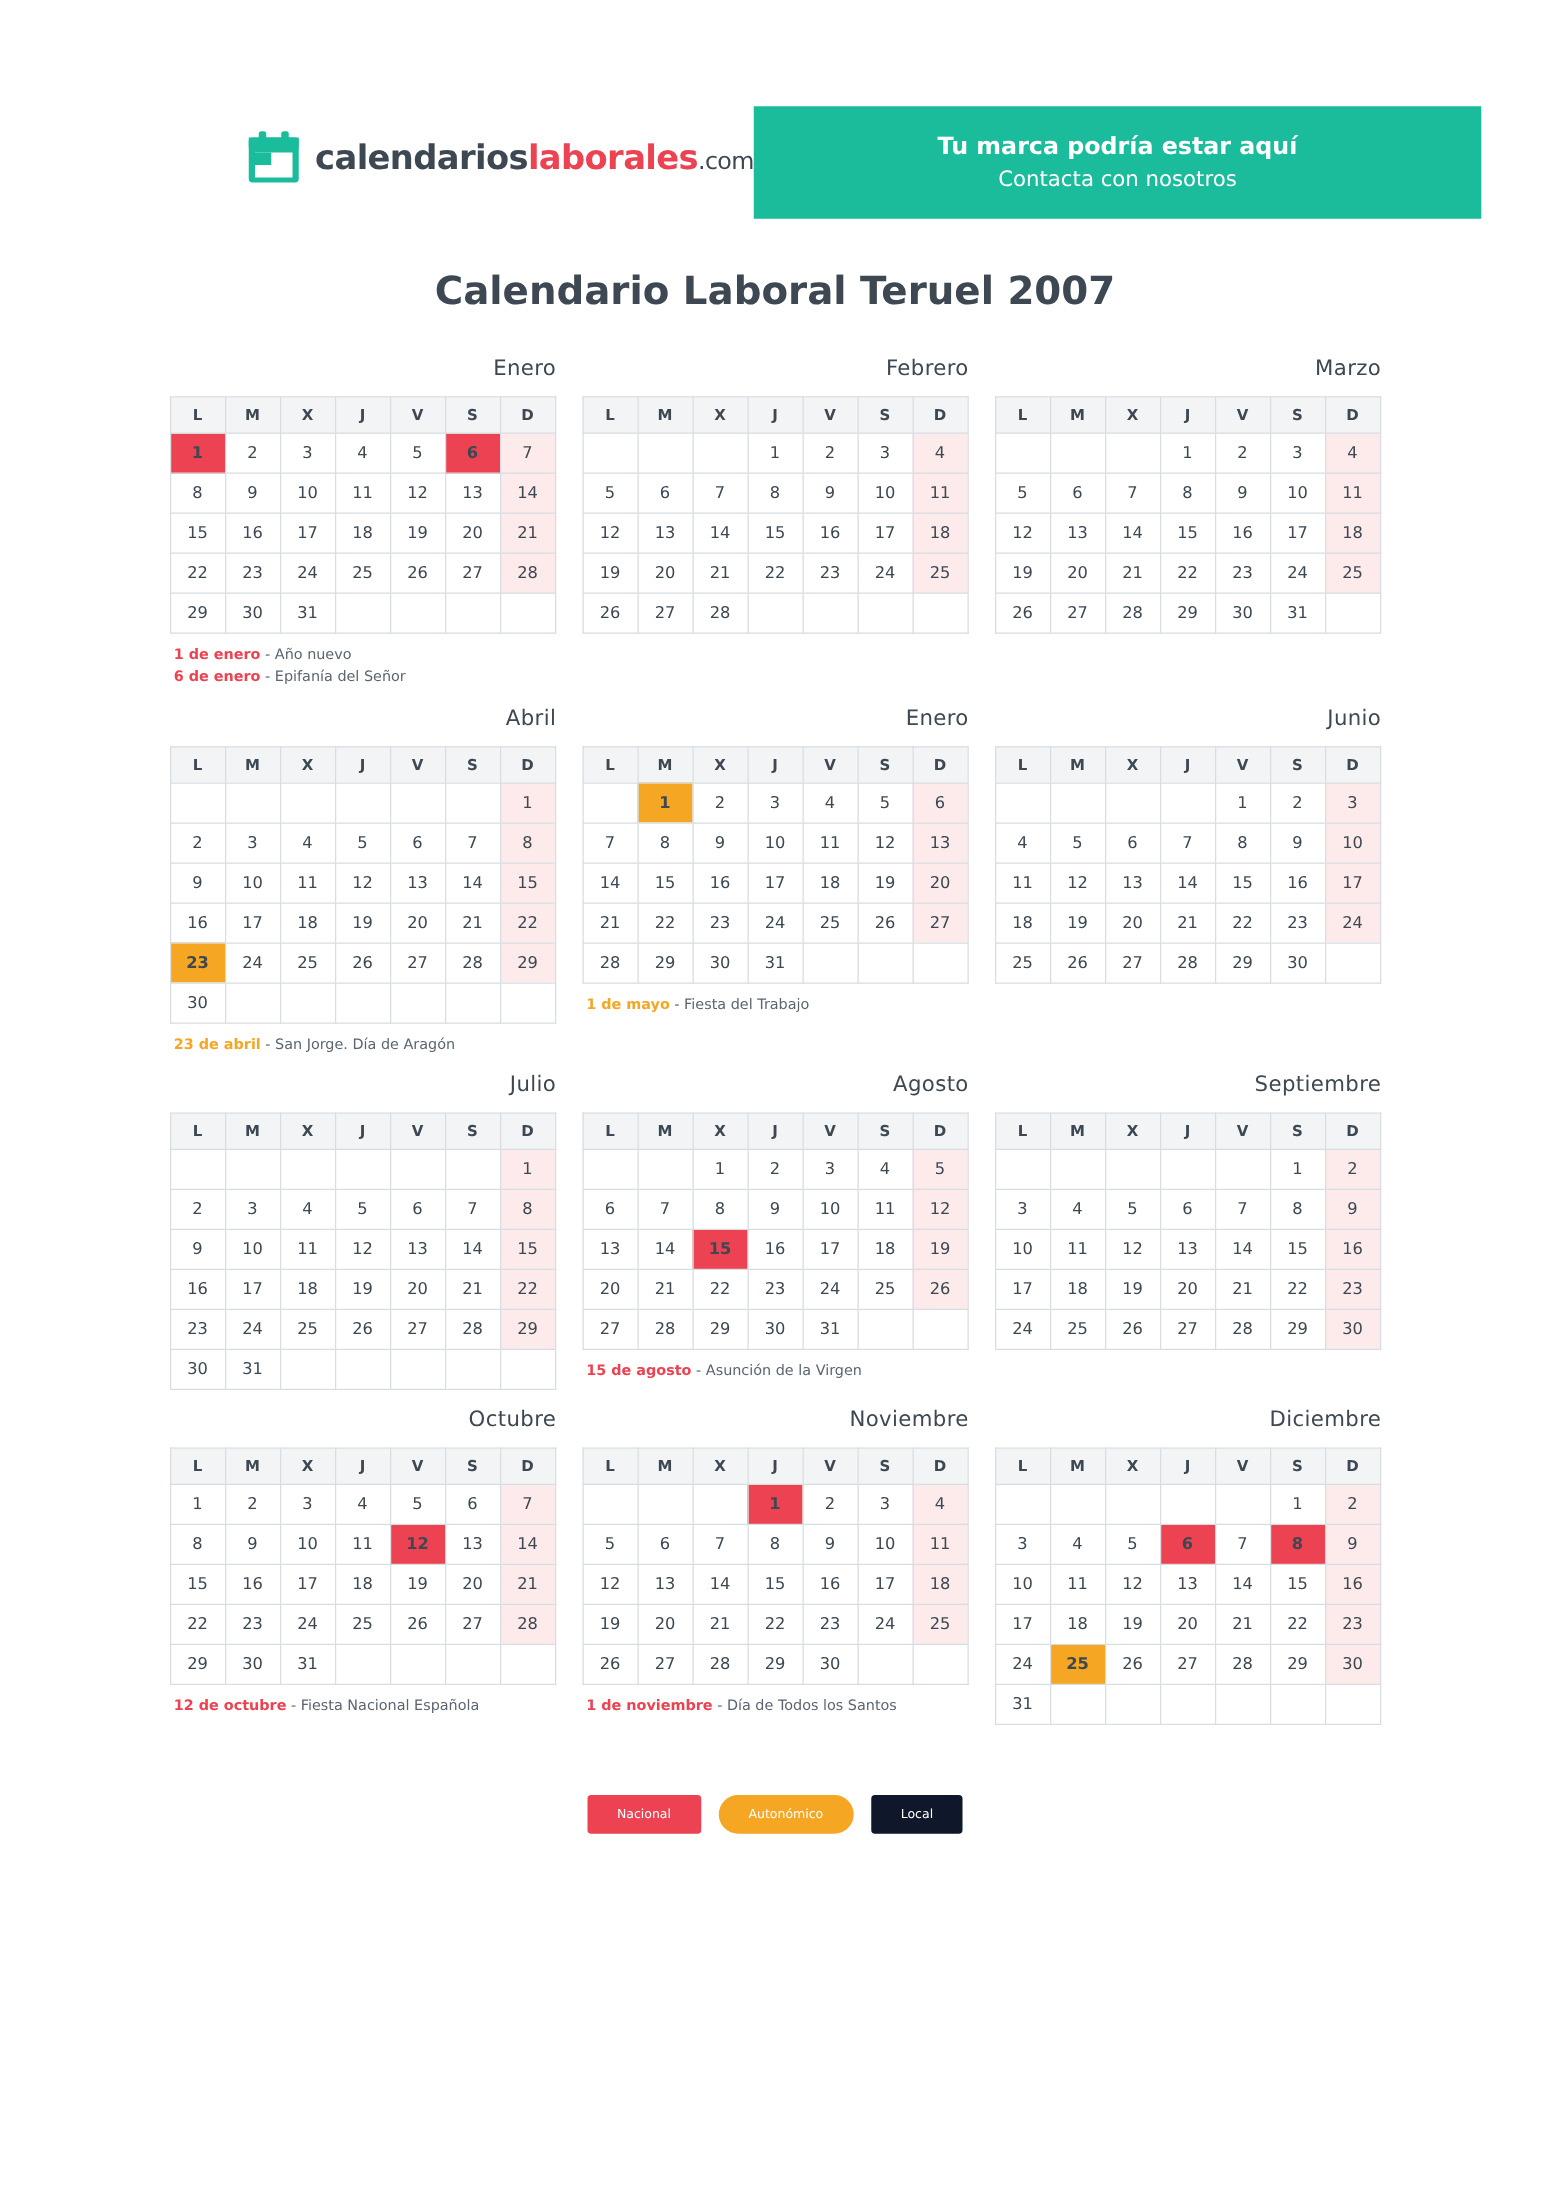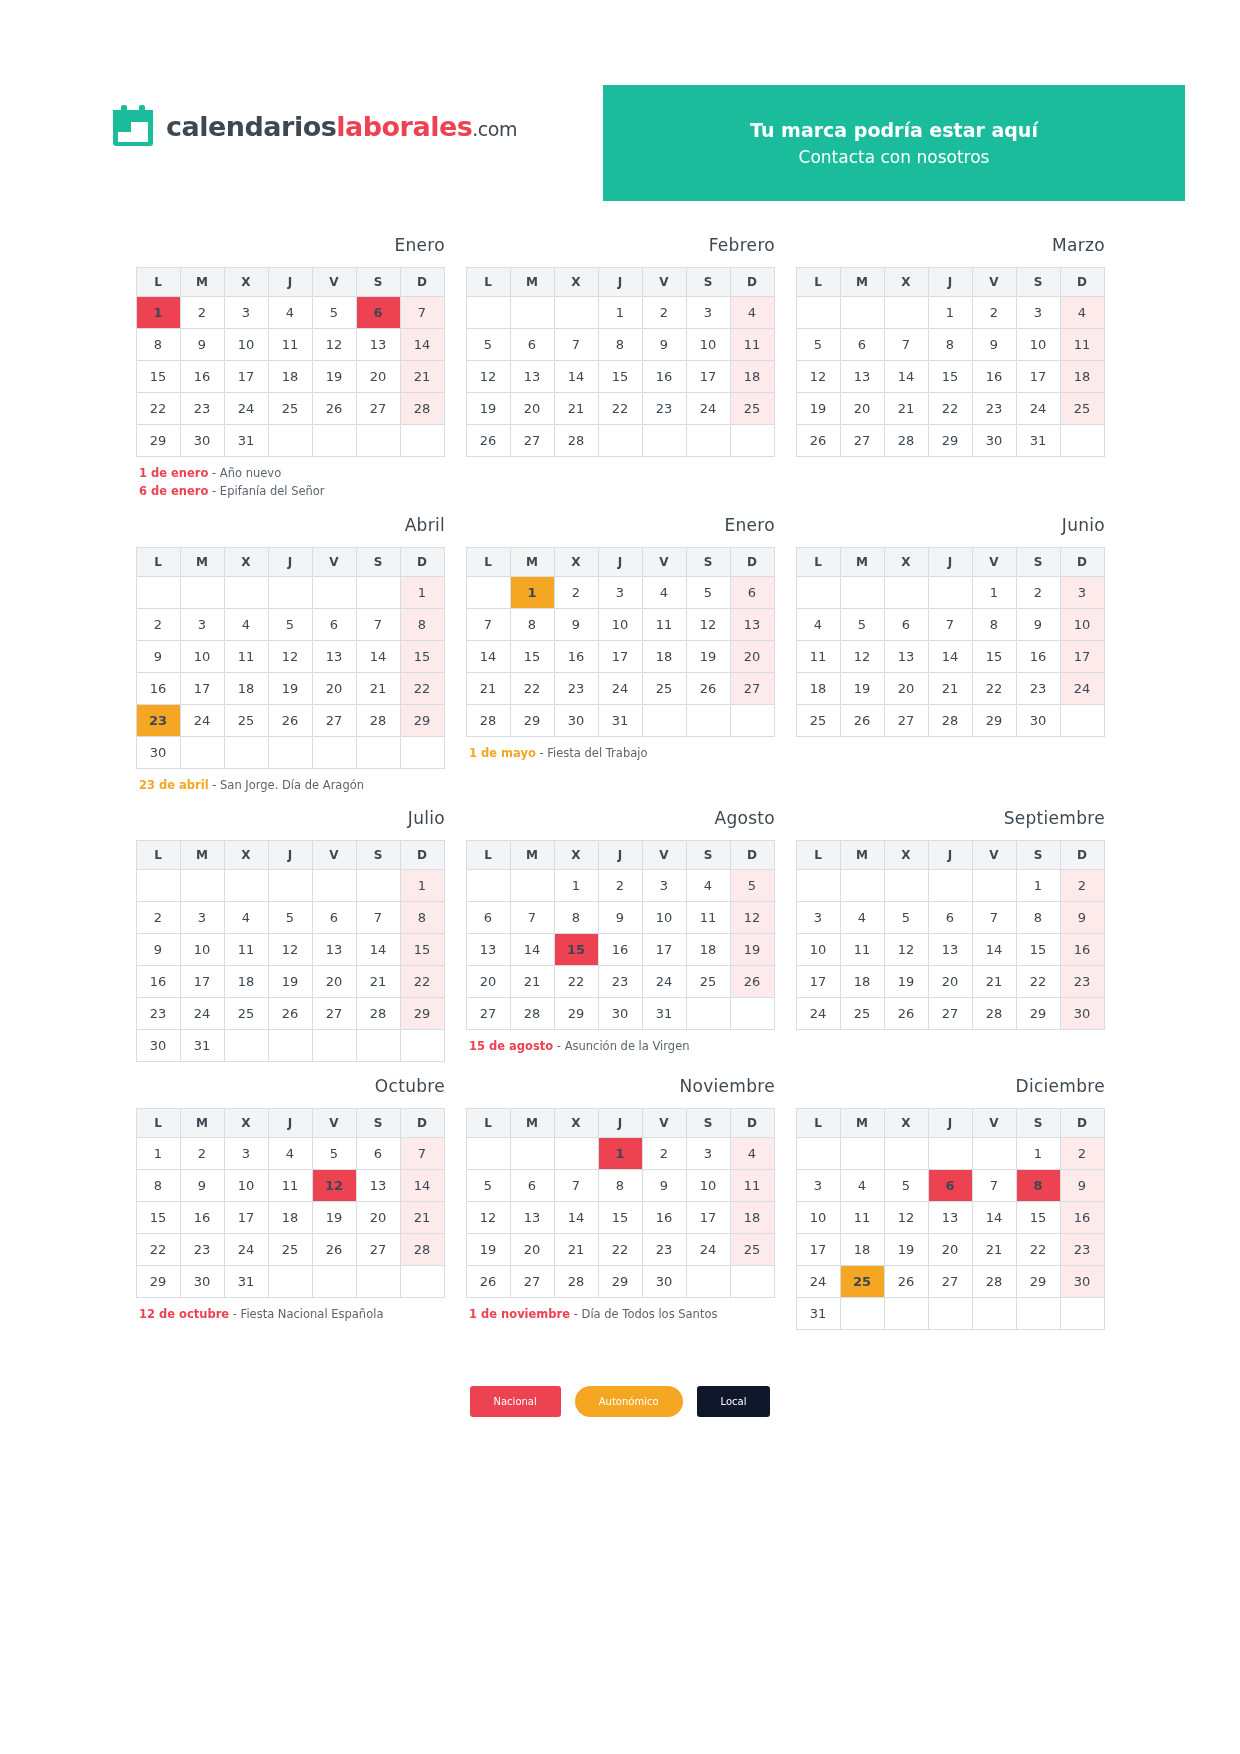--- a/index.html
+++ b/index.html
@@ -20,21 +20,21 @@
     box-sizing: border-box;
     padding: 0;
     position: relative;
   }
 
   
   .header {
     display: flex;
     align-items: flex-start;
     padding: 85px 55px 0 110px;
-    justify-content: space-between;
+    justify-content: flex-end;
   }
   .logo {
     display: flex;
     align-items: center;
     gap: 10px;
     padding-top: 18px;
   }
   .logo-mark {
     width: 46px;
     height: 46px;
@@ -54,21 +54,21 @@
   .logo-text .cal {
     font-weight: bold;
     color: #3d4852;
   }
   .logo-text .com {
     font-size: 19px;
     color: #3d4852;
   }
   .banner {
     width: 582px;
-    height: 116px;
+    height: 90px;
     background: #1abc9c;
     color: #ffffff;
     display: flex;
     flex-direction: column;
     align-items: center;
     justify-content: center;
     gap: 6px;
   }
   .banner-line1 {
     font-size: 19px;
@@ -194,20 +194,21 @@
       </span>
       <span class="logo-text"><span class="cal">calendarios</span><span class="lab">laborales</span><span class="com">.com</span></span>
     </div>
 
     <div class="banner">
       <div class="banner-line1">Tu marca podría estar aquí</div>
       <div class="banner-line2">Contacta con nosotros</div>
     </div>
   </div>
 
+  <div class="title">Calendario Laboral Teruel 2007</div>
 
   <div class="months" id="months-container">
       <div class="month-block">
         <div class="month-name">Enero</div>
         <table class="cal">
           <thead>
             <tr>
               <th>L</th>
               <th>M</th>
               <th>X</th>

